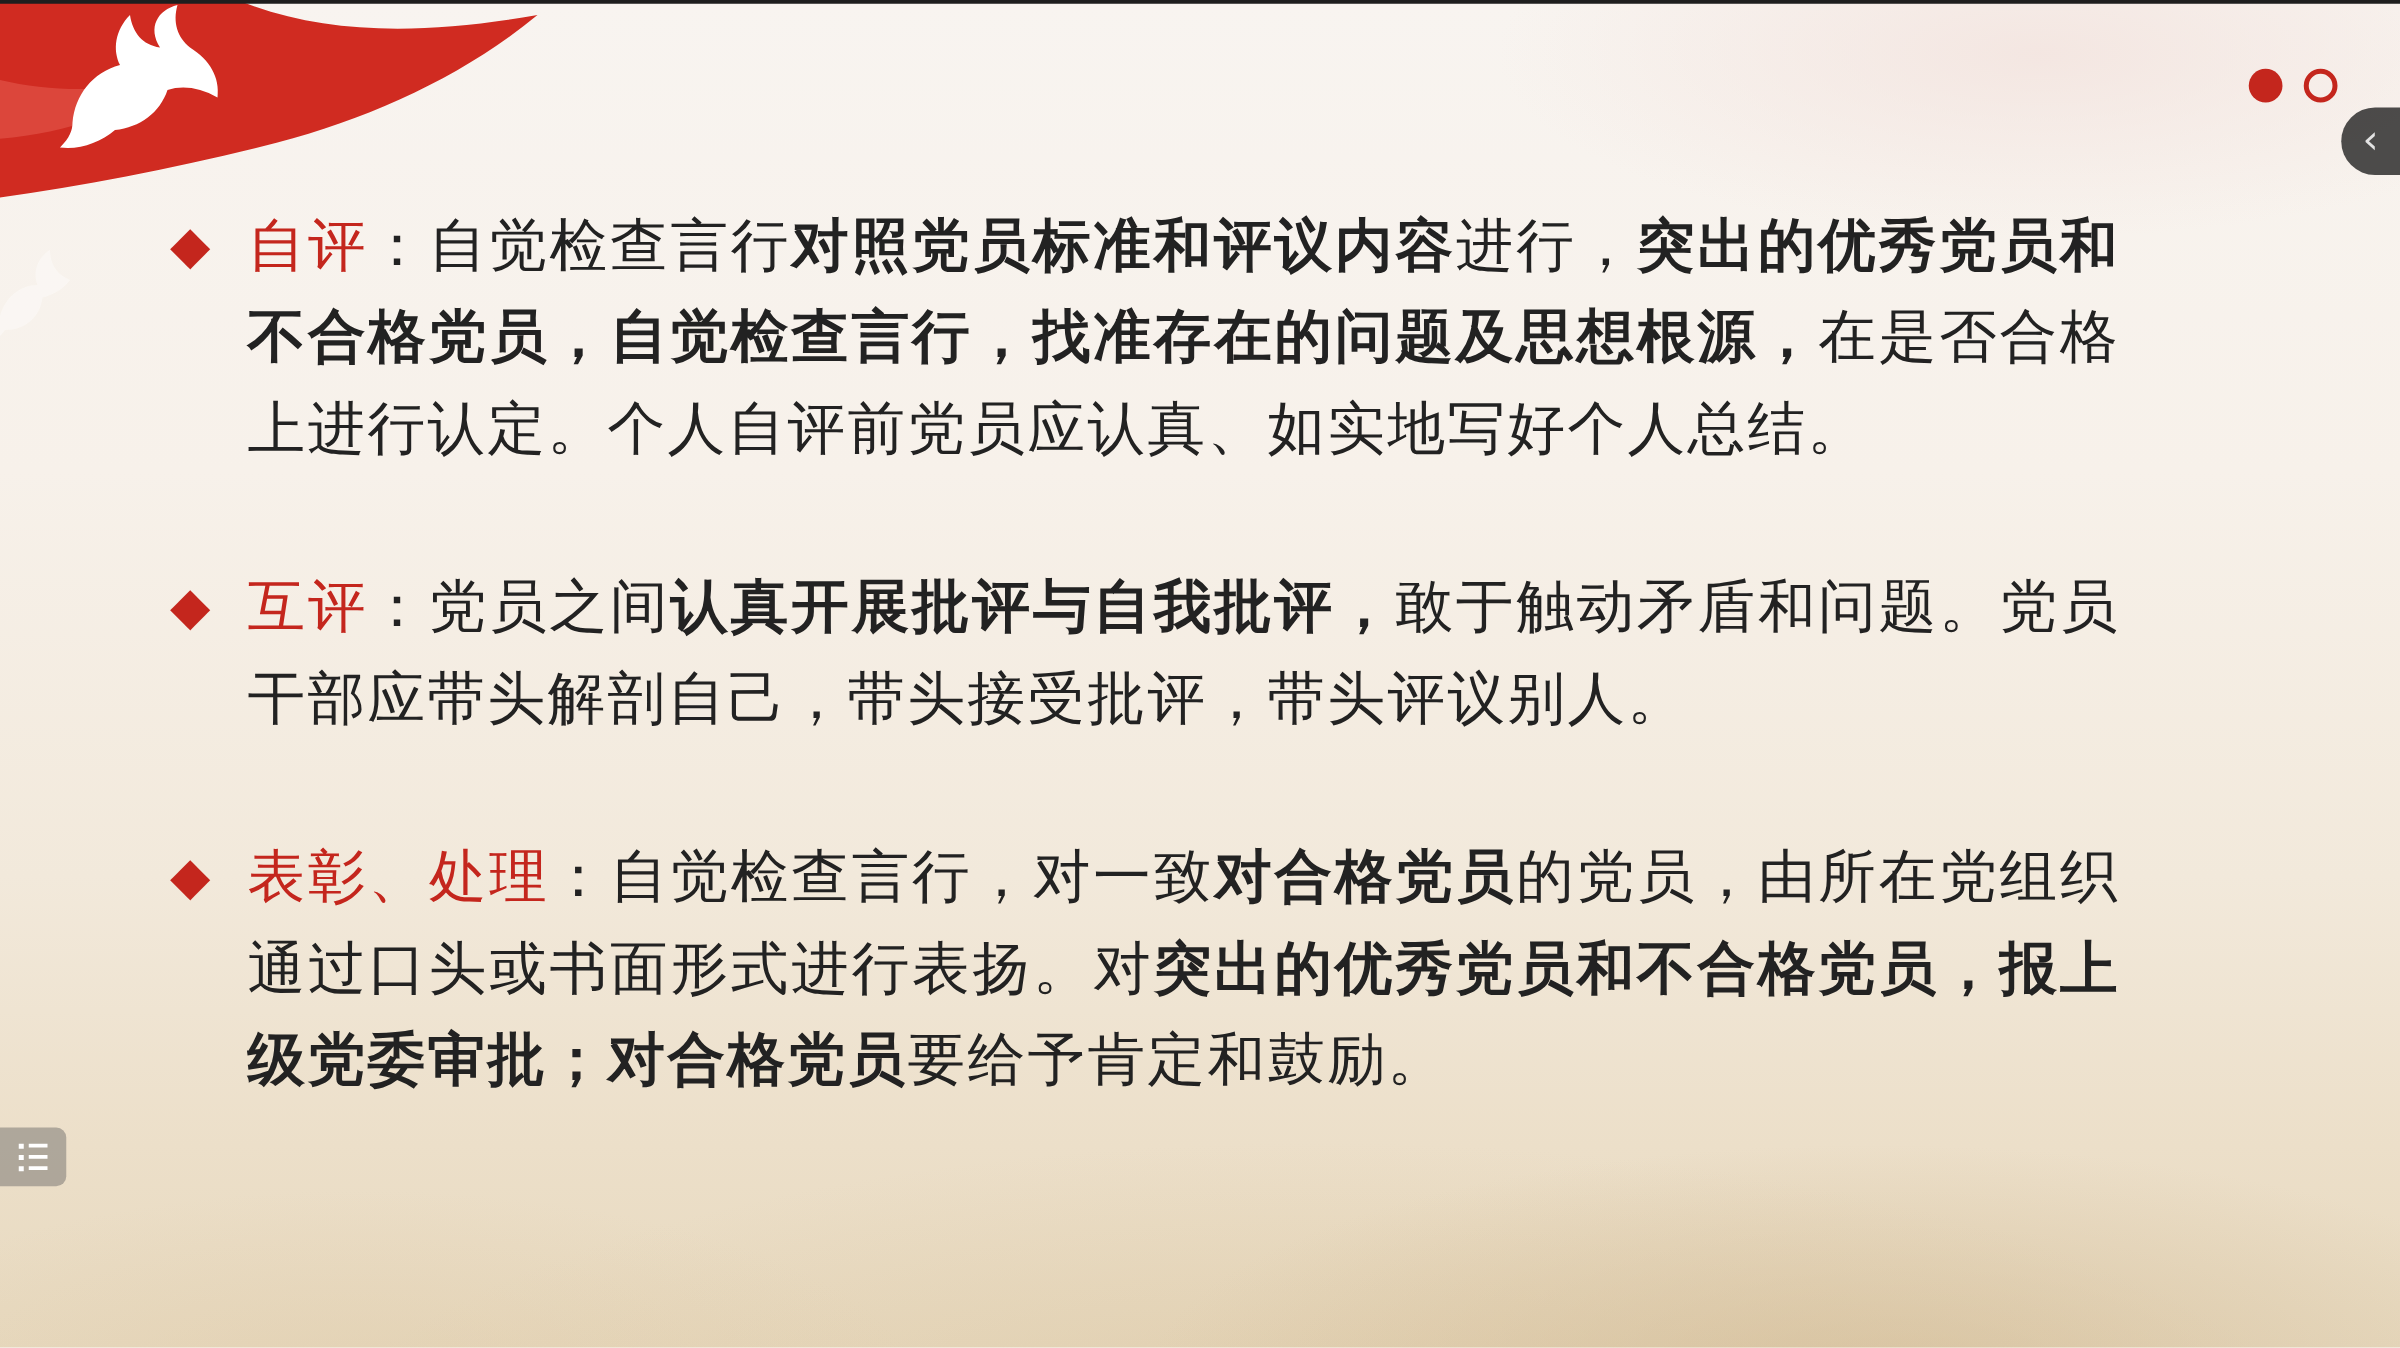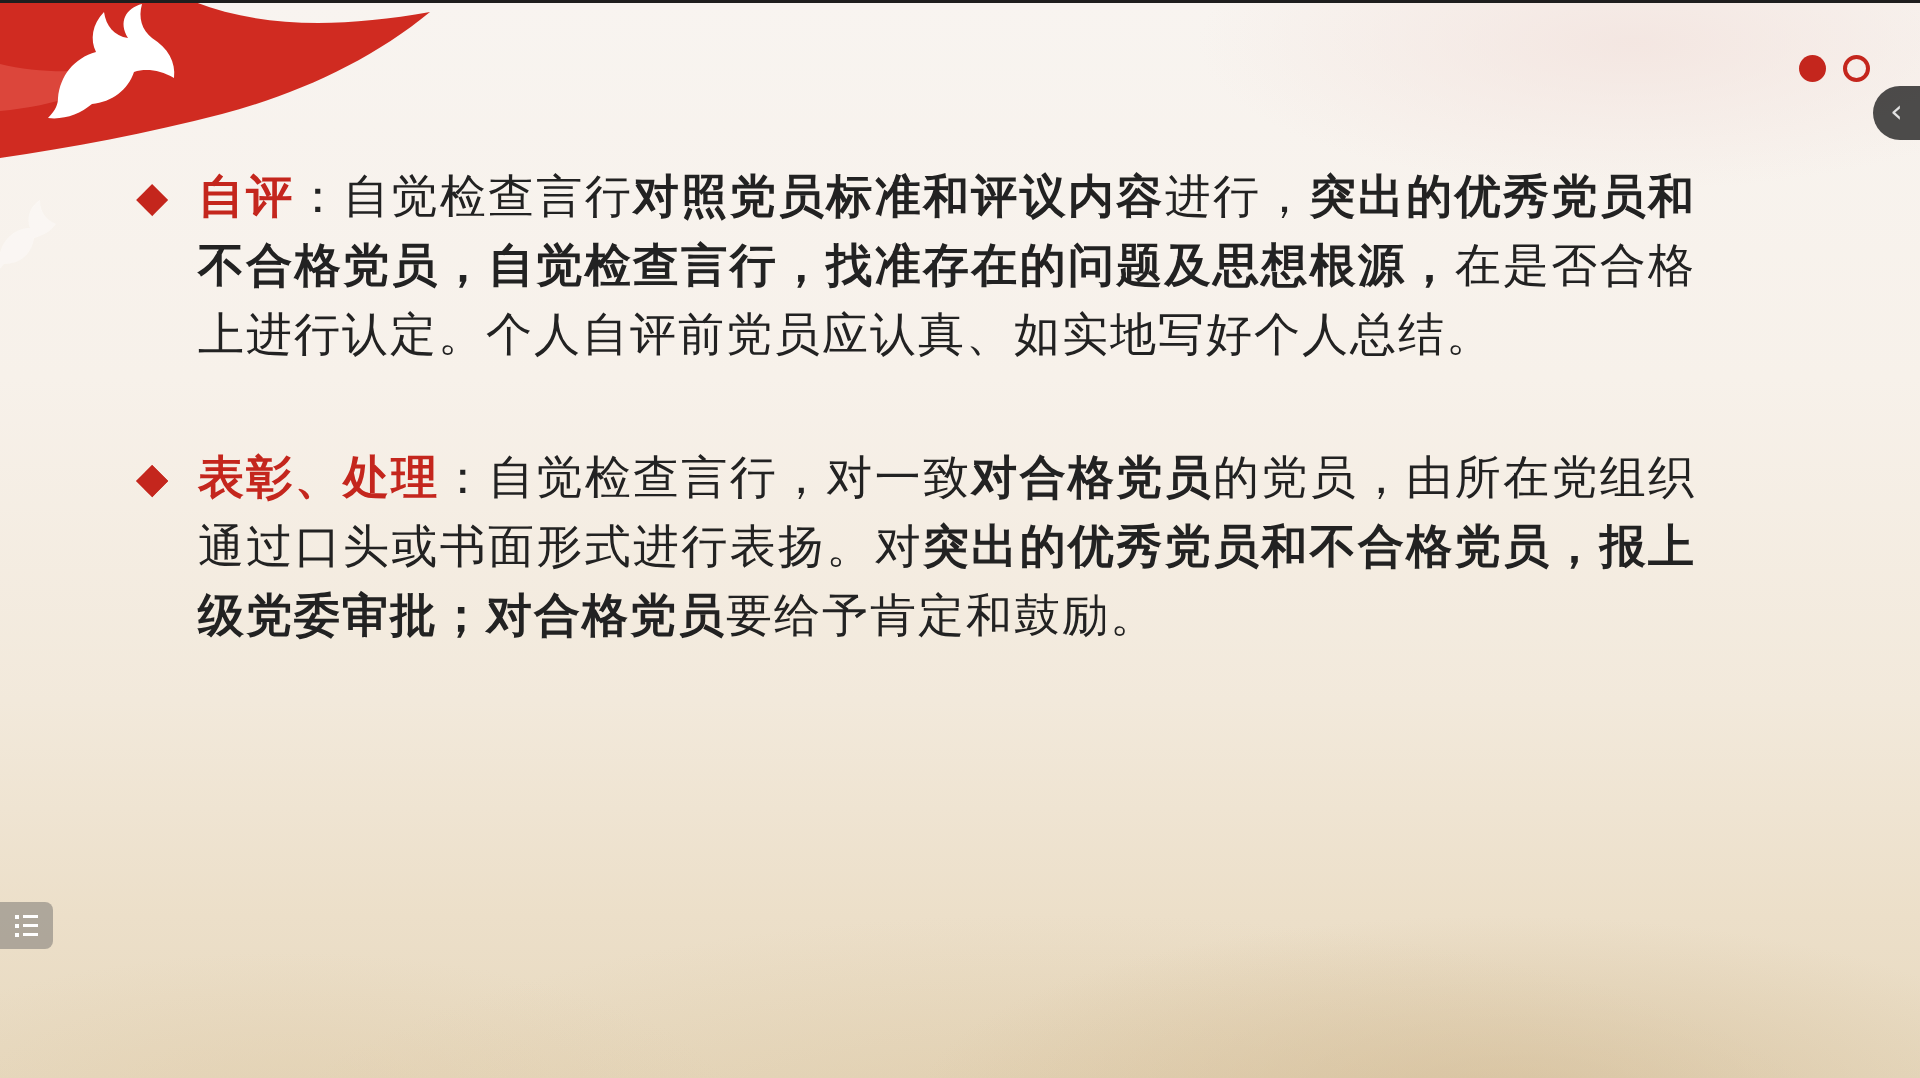--- a/index.html
+++ b/index.html
@@ -18,22 +18,22 @@
   .top-edge{position:absolute;top:0;left:0;right:0;height:3px;background:#1e1e1e;z-index:40;}
   .ribbon{position:absolute;top:2px;left:0;width:440px;height:180px;z-index:5;pointer-events:none;}
   .faint-dove{position:absolute;left:-10px;top:198px;width:70px;height:90px;opacity:.38;z-index:4;pointer-events:none;}
 
   .content{position:absolute;left:136px;top:162px;width:1560px;z-index:10;
     font-size:46px;line-height:69px;letter-spacing:2px;color:var(--text);text-align:justify;}
   .bullet{position:relative;padding-left:62px;margin-bottom:74px;}
   .bullet:last-child{margin-bottom:0;}
   .diamond{position:absolute;left:0;top:3px;font-size:42px;line-height:64px;color:var(--accent);letter-spacing:0;}
   .seg-regular{font-weight:400;}
-  .seg-bold{font-weight:700;}
-  .seg-label{font-weight:700;color:var(--accent);}
+  .seg-bold{font-weight:700;font-family:Liberation Mono, monospace;}
+  .seg-label{font-weight:400;color:var(--accent);}
 
   .pagination{position:absolute;top:55px;right:50px;display:flex;gap:17px;align-items:center;z-index:30;}
   .dot{width:27px;height:27px;border-radius:50%;display:inline-block;cursor:pointer;}
   .dot.active{background:var(--accent);}
   .dot.inactive{background:transparent;border:4px solid var(--accent);}
 
   .collapse-btn{position:absolute;right:0;top:86px;width:47px;height:54px;border-radius:28px 0 0 28px;
     background:rgba(38,38,38,.82);color:#e3e3e3;display:flex;align-items:center;justify-content:center;
     font-size:32px;line-height:1;cursor:pointer;z-index:30;font-family:"DejaVu Sans",sans-serif;}
   .collapse-btn span{transform:translateY(-2px);}
@@ -56,21 +56,21 @@
   <path d="M0,62 C42,72 92,72 132,60 C102,88 56,104 0,109 Z" fill="#e2544a" opacity="0.65"></path>
   <path d="M58,96 C60,74 74,56 96,50 C90,38 92,22 104,10 C106,24 114,34 128,36 C118,20 126,6 142,2 C138,16 142,28 152,36 C168,46 176,60 174,76 C160,68 146,66 134,70 C128,88 112,100 92,102 C80,112 64,118 48,116 C56,108 58,102 58,96 Z" fill="#ffffff"></path>
 </svg>
 
 <svg class="faint-dove" viewBox="0 0 70 90" xmlns="http://www.w3.org/2000/svg">
   <path d="M10,55 C14,40 26,30 40,30 C36,20 40,8 50,2 C50,14 56,22 66,26 C60,34 52,38 44,40 C42,56 30,66 14,66 C8,74 2,78 -4,78 C2,70 8,62 10,55 Z" fill="#ffffff"></path>
 </svg>
 
 <div class="content" id="bullets-root">
     <div class="bullet"><span class="diamond">◆</span><span><span class="seg-label">自评</span><span class="seg-regular">：</span><span class="seg-regular">自觉检查言行</span><span class="seg-bold">对照党员标准和评议内容</span><span class="seg-regular">进行，</span><span class="seg-bold">突出的优秀党员和不合格党员，自觉检查言行，找准存在的问题及思想根源，</span><span class="seg-regular">在是否合格上进行认定。个人自评前党员应认真、如实地写好个人总结。</span></span></div>
-    <div class="bullet"><span class="diamond">◆</span></div>
+    <div class="bullet"><span class="diamond">◆</span><span><span class="seg-label">互评</span><span class="seg-regular">：</span><span class="seg-regular">党员之间</span><span class="seg-bold">认真开展批评与自我批评，</span><span class="seg-regular">敢于触动矛盾和问题。党员干部应带头解剖自己，带头接受批评，带头评议别人。</span></span></div>
     <div class="bullet"><span class="diamond">◆</span><span><span class="seg-label">表彰、处理</span><span class="seg-regular">：</span><span class="seg-regular">自觉检查言行，对一致</span><span class="seg-bold">对合格党员</span><span class="seg-regular">的党员，由所在党组织通过口头或书面形式进行表扬。对</span><span class="seg-bold">突出的优秀党员和不合格党员，报上级党委审批；对合格党员</span><span class="seg-regular">要给予肯定和鼓励。</span></span></div>
   </div>
 
 <div class="pagination" id="dots-root">
     <span class="dot active"></span>
     <span class="dot inactive"></span>
   </div>
 
 <div class="collapse-btn">
   <span>‹</span>

